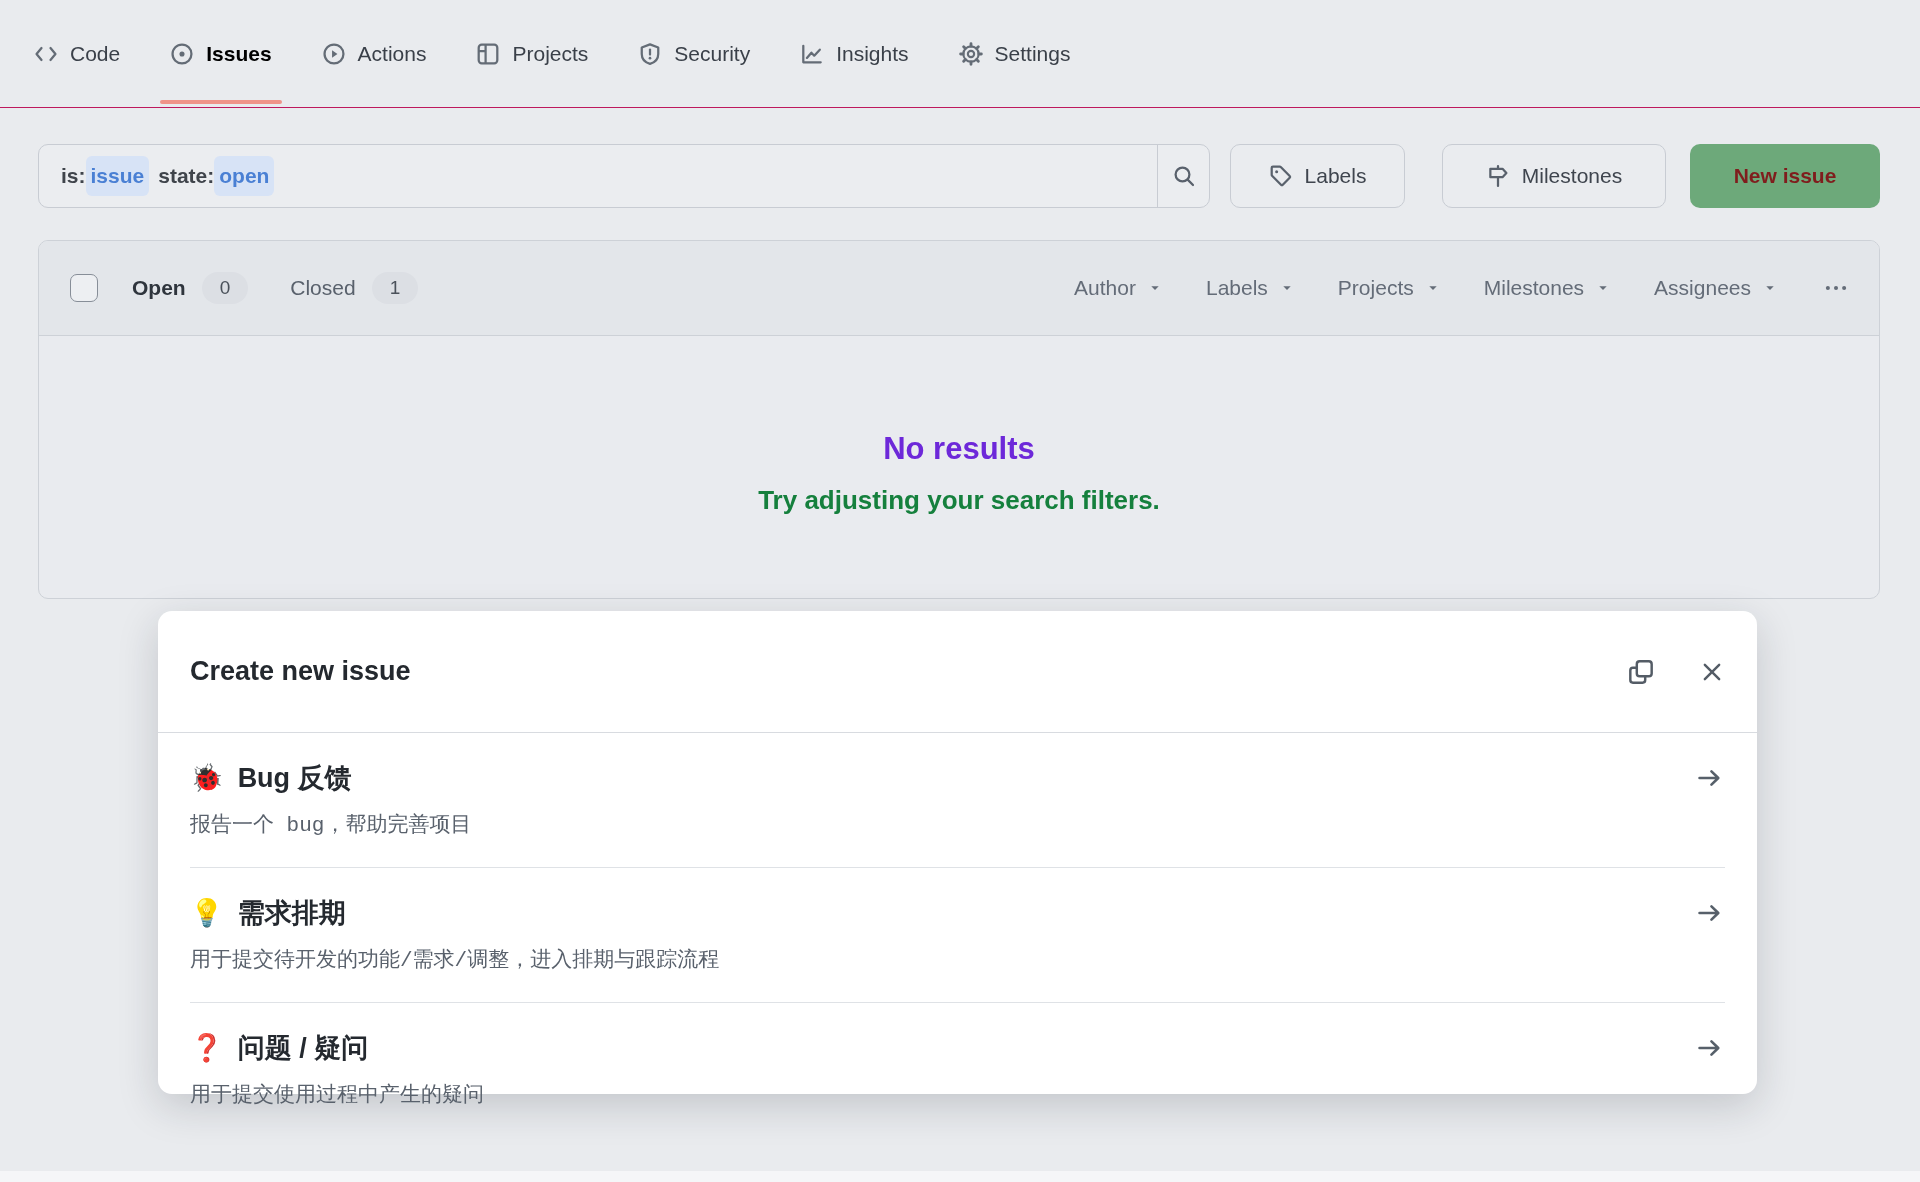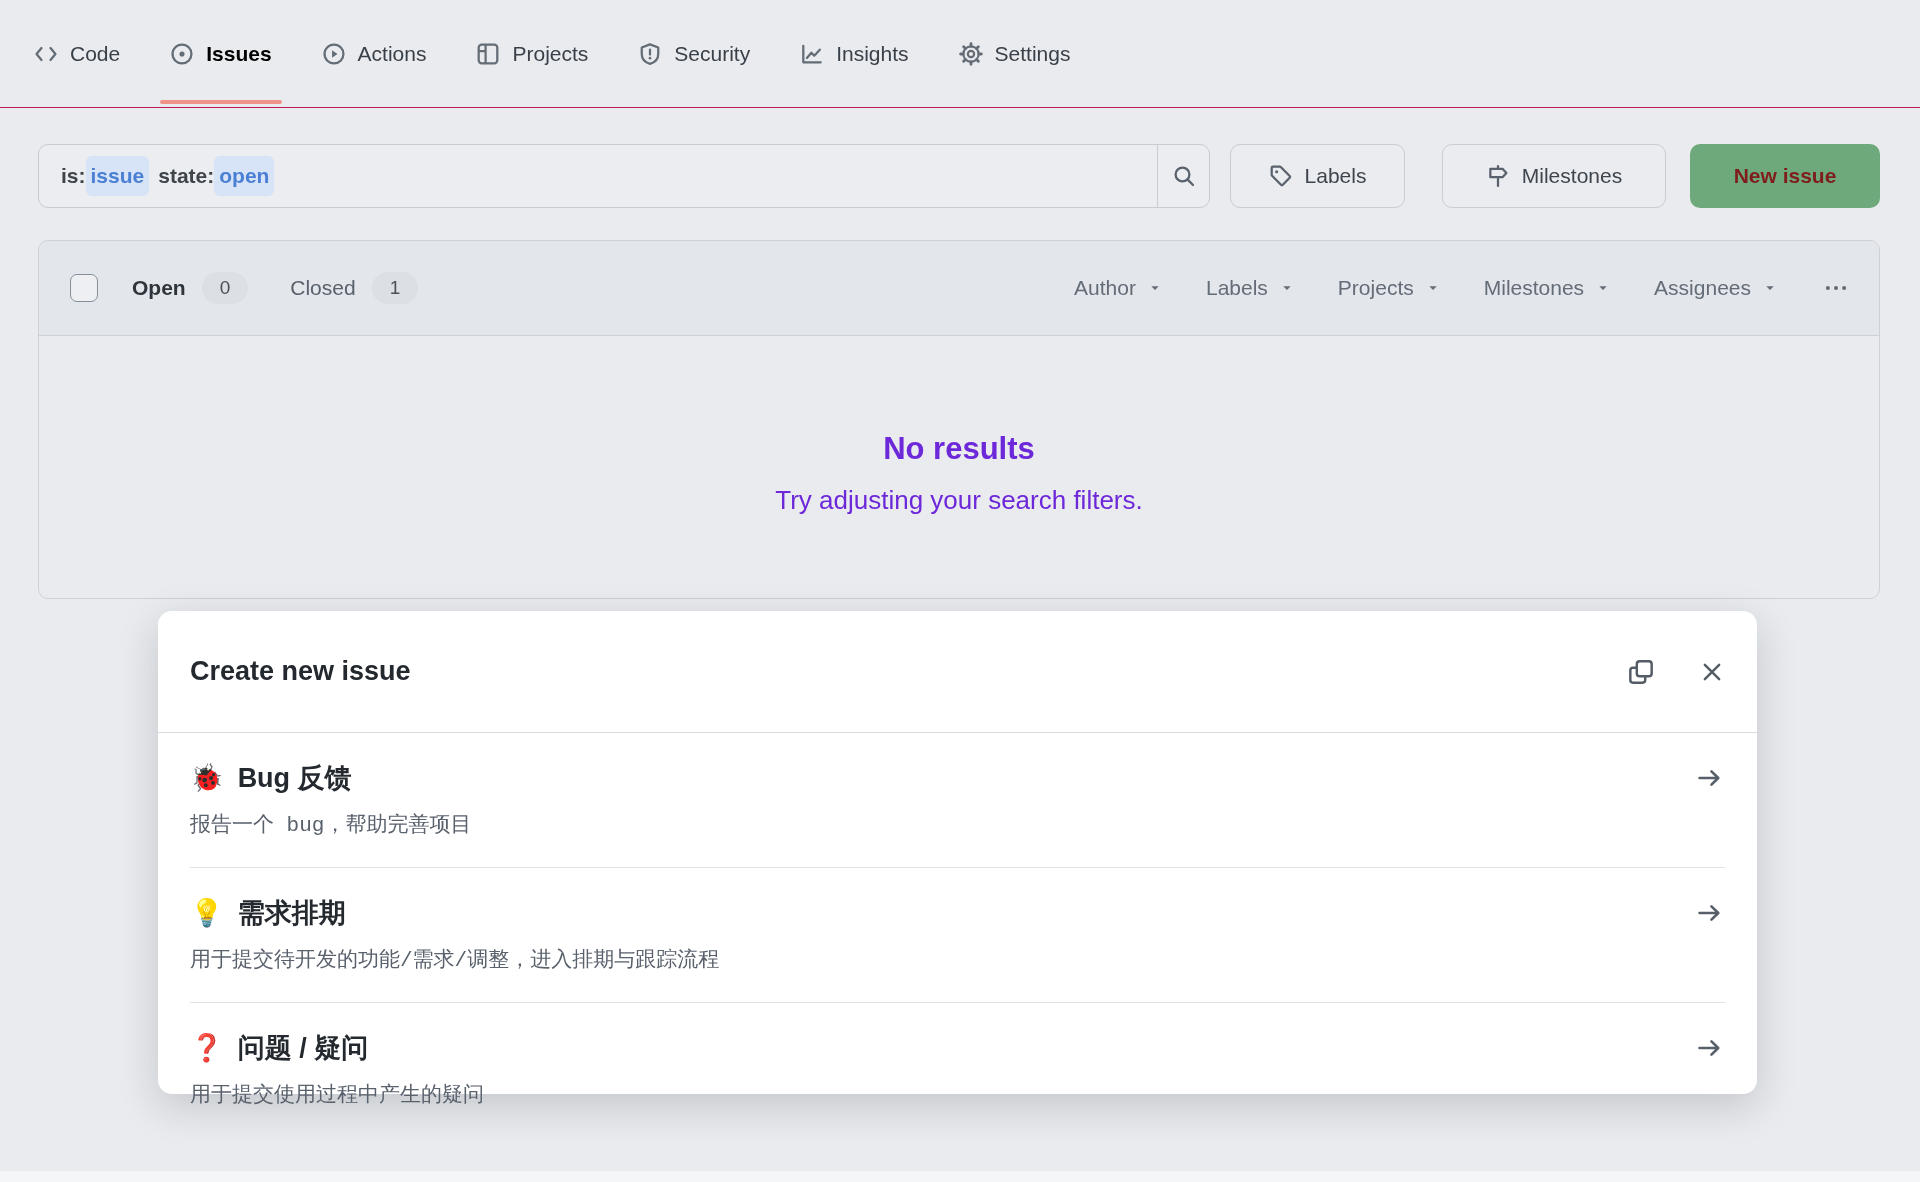--- a/index.html
+++ b/index.html
@@ -143,21 +143,21 @@
   .state-closed { margin-left:42px; color:#59616c; cursor:pointer; }
   .filters { margin-left:auto; display:flex; align-items:center; gap:44px; color:#646c78; }
   .filter {
     display:flex; align-items:center; gap:12px;
     cursor:pointer;
   }
   .kebab { color:#646c78; cursor:pointer; margin-left:2px; }
 
   .empty-state { text-align:center; padding-top:95px; }
   .empty-title { font-size:31px; font-weight:700; color:#6d28d9; }
-  .empty-sub { margin-top:18px; font-size:26px; color:#6d28d9; }
+  .empty-sub { margin-top:18px; font-size:26px; color:#15803d;font-weight:bold; }
 
   
   .modal {
     position:absolute;
     left:158px; top:611px;
     width:1599px; height:483px;
     background:#ffffff;
     border-radius:14px;
     box-shadow:0 12px 40px rgba(30,35,45,0.18);
     z-index:10;

